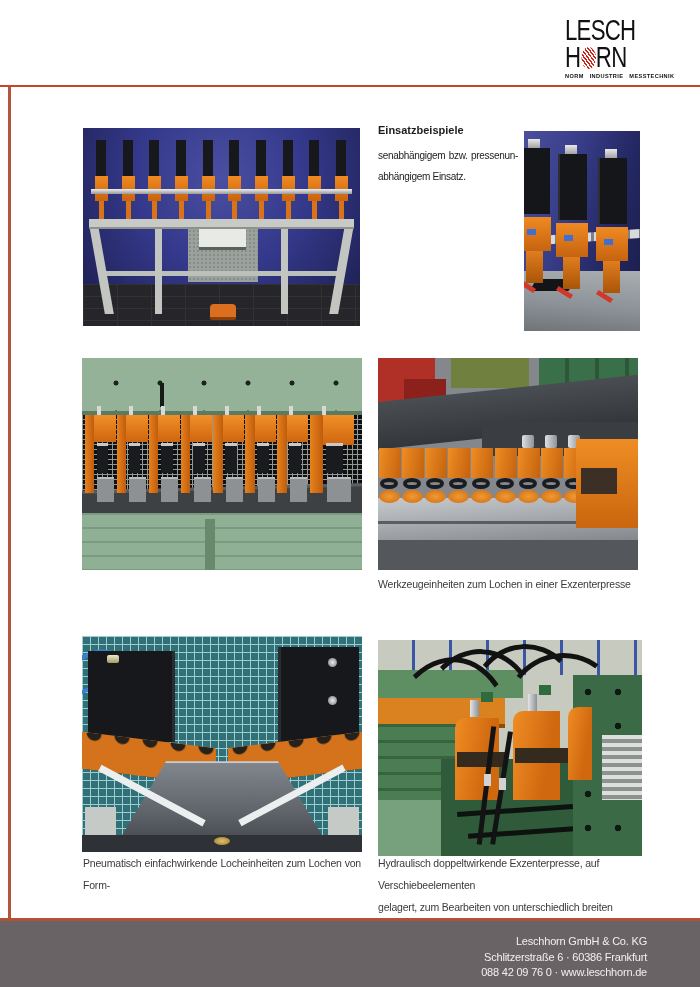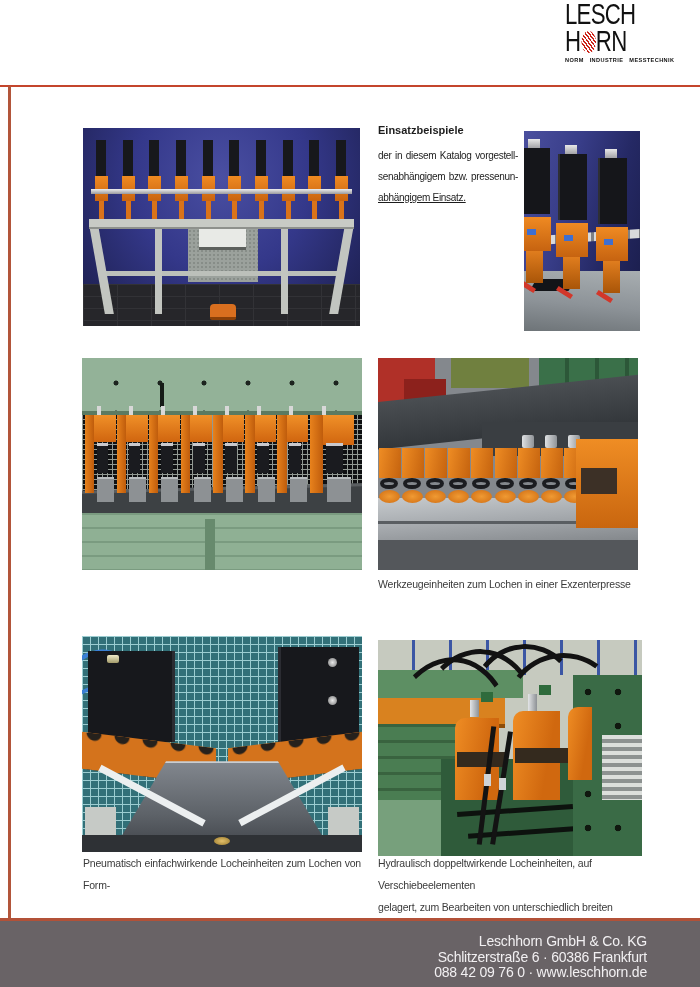--- a/index.html
+++ b/index.html
@@ -5,46 +5,46 @@
   html,body{margin:0;padding:0;background:#fff;}
   .page{position:relative;width:700px;height:987px;background:#fff;overflow:hidden;
         font-family:"Liberation Sans",sans-serif;}
 
   
   .title{position:absolute;left:38px;top:30px;font-size:26px;font-weight:400;
          letter-spacing:.5px;color:#77787b;}
   .rule-top{position:absolute;left:0;top:85px;width:700px;height:2px;background:#c4452c;}
   .rule-left{position:absolute;left:8px;top:86px;width:3px;height:834px;background:#b2553a;}
 
-  .logo{position:absolute;right:45px;top:0;width:90px;text-align:left;color:#111;}
+  .logo{position:absolute;right:45px;top:16px;width:90px;text-align:left;color:#111;}
   .logo-top,.logo-bottom{font-size:30px;line-height:27px;font-weight:400;letter-spacing:-1px;
          transform:scaleX(.74);transform-origin:left top;white-space:nowrap;}
   .logo-bottom{display:flex;align-items:center;}
   .logo-o{display:inline-block;width:20px;height:22px;border-radius:50%;margin:2px -1px 0 0;
          background:repeating-linear-gradient(45deg,#cc2218 0 1.6px,#fff 1.6px 3.4px);
          border:1px solid #fff;}
   .logo-tag{margin-top:3px;font-size:5.6px;font-weight:bold;letter-spacing:.4px;
          word-spacing:4px;white-space:nowrap;}
 
   
   .intro{position:absolute;left:378px;top:124px;width:140px;color:#1c1c1c;}
   .intro-h{font-size:11px;font-weight:bold;margin-bottom:9px;}
   .intro-line{font-size:10px;letter-spacing:-.3px;line-height:21px;
          text-align:justify;text-align-last:justify;}
-  .intro-line.last{text-align-last:left;text-decoration:underline;}
+  .intro-line.last{text-align-last:left;}
 
   
   .cap{position:absolute;color:#3a3a3a;font-size:10.5px;letter-spacing:-.2px;line-height:22px;}
   .cap .jl{text-align:justify;text-align-last:justify;}
 
   
   .footer-band{position:absolute;left:0;top:921px;width:700px;height:66px;background:#696366;}
   .rule-bottom{position:absolute;left:0;top:918px;width:700px;height:3px;background:#b25138;}
   .footer-text{position:absolute;right:53px;top:934px;text-align:right;color:#f2f0f2;
-         font-size:14px;letter-spacing:-.2px;line-height:15.5px;}
+         font-size:11px;letter-spacing:-.2px;line-height:15.5px;}
 
   
   figure{margin:0;position:absolute;overflow:hidden;}
   figure *{position:absolute;}
 
   
   .p1{left:83px;top:128px;width:277px;height:198px;
       background:radial-gradient(ellipse at 50% 25%,#4a4fa2 0%,#34388a 45%,#23265f 80%,#1b1d4a 100%);}
   .p1-floor{left:0;bottom:0;width:100%;height:21%;background:#26262a;
       background-image:linear-gradient(90deg,#323236 1px,transparent 1px),linear-gradient(#323236 1px,transparent 1px);
@@ -307,21 +307,20 @@
         <i class="u2o"></i>
         <i class="u2l"></i>
         <i class="u2f"></i>
         <i class="u2r"></i>
     </div>
     <div class="p2-rail"></div>
   </figure>
 
   <div class="intro">
     <div class="intro-h">Einsatzbeispiele</div>
-    <div class="intro-line">der in diesem Katalog vorgestell-</div>
     <div class="intro-line">senabhängigem bzw. pressenun-</div>
     <div class="intro-line last">abhängigem Einsatz.</div>
   </div>
 
   <figure class="p3">
     <div class="p3-mesh"></div>
     <div class="p3-top"></div>
     <div class="p3-slot"></div>
     <div class="p3-beam"></div>
     <div class="p3-bot"></div>
@@ -510,21 +509,21 @@
     <div class="p6-vh1"></div>
     <div class="p6-vh2"></div>
     <div class="p6-cpl a"></div>
     <div class="p6-cpl b"></div>
   </figure>
 
   <div class="cap" style="left:83px;top:852px;width:278px;">
     <div class="jl">Pneumatisch einfachwirkende Locheinheiten zum Lochen von Form-</div>
   </div>
   <div class="cap" style="left:378px;top:852px;width:264px;">
-    <div>Hydraulisch doppeltwirkende Locheinheiten, auf Verschiebeelementen</div>
+    <div>Hydraulisch doppeltwirkende Exzenterpresse, auf Verschiebeelementen</div>
     <div>gelagert, zum Bearbeiten von unterschiedlich breiten Stahlbändern.</div>
   </div>
 
   <div class="rule-bottom"></div>
   <div class="footer-band"></div>
   <div class="footer-text">
     <div>Leschhorn GmbH &amp; Co. KG</div>
     <div>Schlitzerstraße 6 · 60386 Frankfurt</div>
     <div>088 42 09 76 0 · www.leschhorn.de</div>
   </div>

